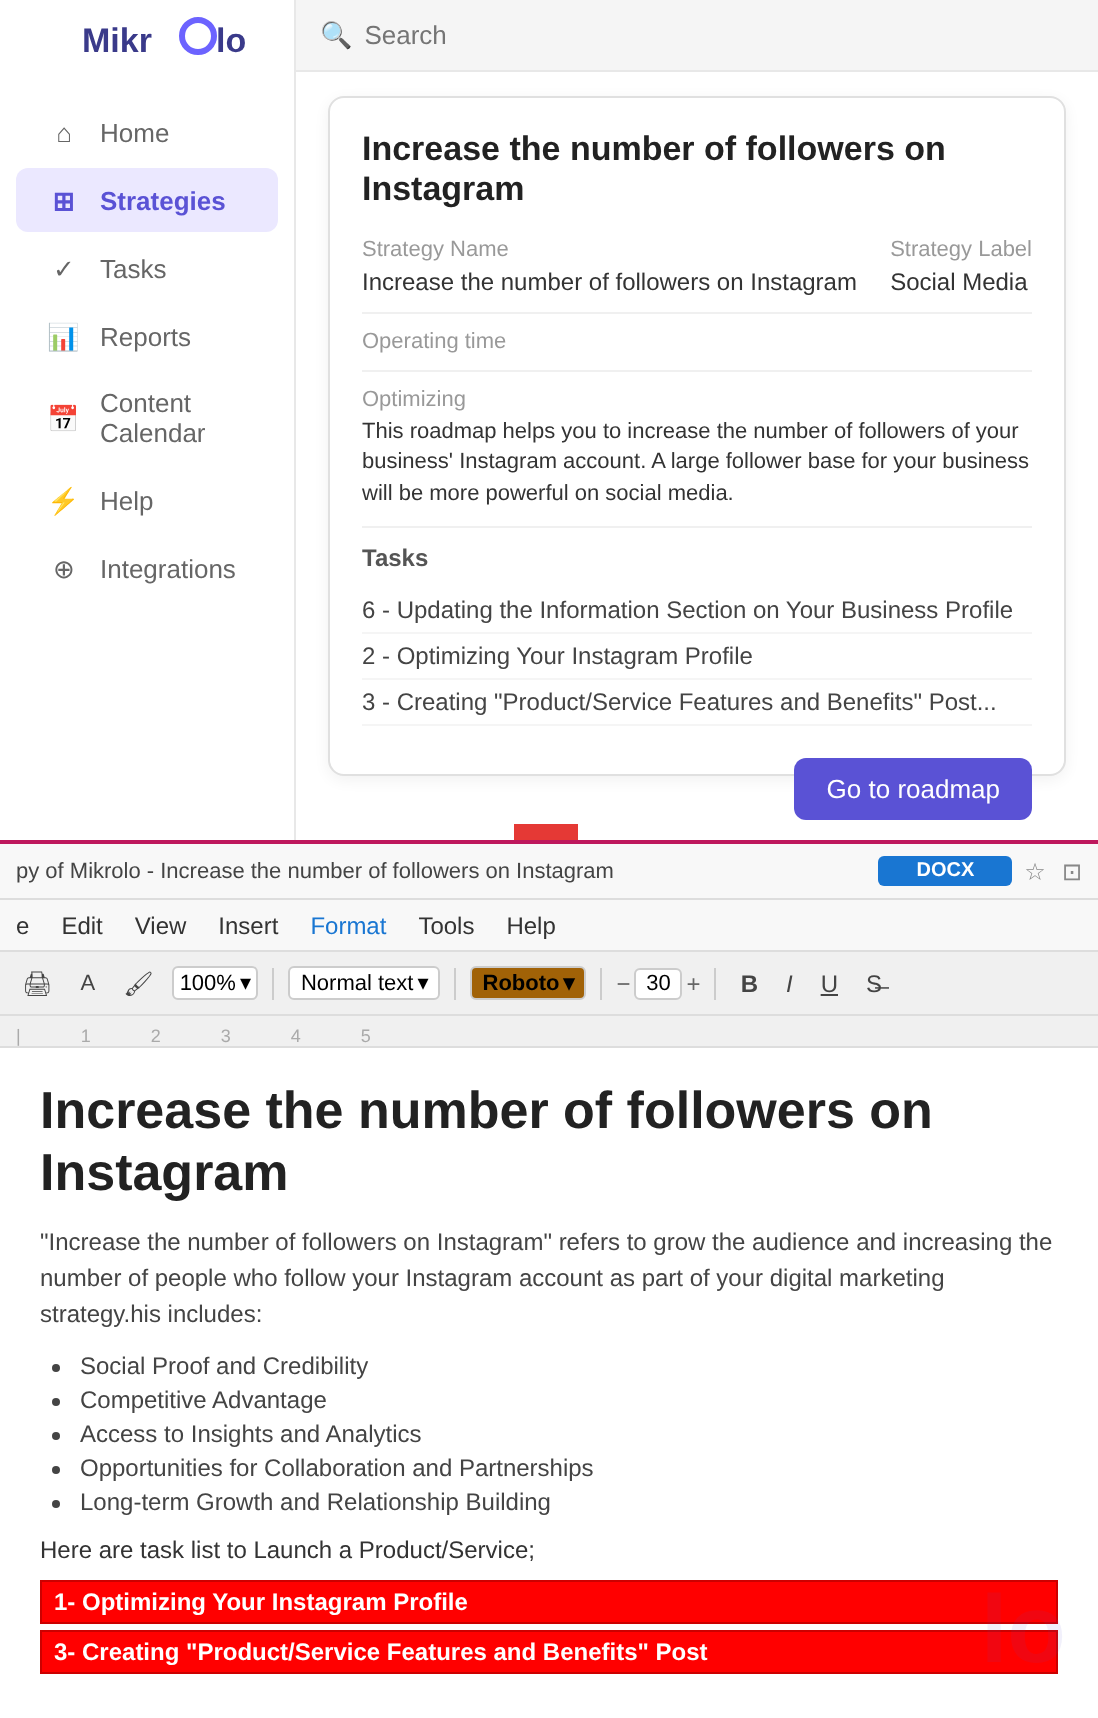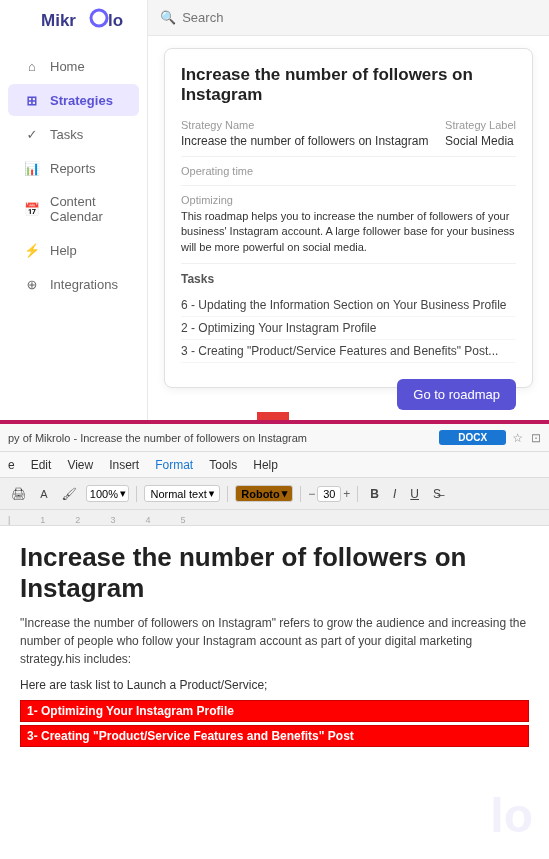--- a/index.html
+++ b/index.html
@@ -111,21 +111,21 @@
       padding: 12px 0 8px 0;
     }
 
     
     .doc-editor {
       position: absolute;
       top: 420px; left: 0;
       width: 549px;
       height: 439px;
       background: #fff;
-      border-top: 4px solid #be185d;
+      border-top: 2px solid #be185d;
       overflow: hidden;
     }
 
     
     .doc-titlebar {
       height: 28px;
       background: #f8f8f8;
       border-bottom: 1px solid #ddd;
       display: flex;
       align-items: center;
@@ -445,20 +445,27 @@
       <span>1</span>
       <span>2</span>
       <span>3</span>
       <span>4</span>
       <span>5</span>
   </div>
 
   <div class="doc-content">
     <h1 class="doc-h1">Increase the number of followers on Instagram</h1>
     <p class="doc-body-text">"Increase the number of followers on Instagram" refers to grow the audience and increasing the number of people who follow your Instagram account as part of your digital marketing strategy.his includes:</p>
+    <ul class="doc-ul">
+      <li>Social Proof and Credibility</li>
+      <li>Competitive Advantage</li>
+      <li>Access to Insights and Analytics</li>
+      <li>Opportunities for Collaboration and Partnerships</li>
+      <li>Long-term Growth and Relationship Building</li>
+    </ul>
     <p class="task-list-label">Here are task list to Launch a Product/Service;</p>
     <span class="highlighted-task">1- Optimizing Your Instagram Profile</span>
     <span class="highlighted-task">3- Creating "Product/Service Features and Benefits" Post</span>
 
   </div>
 
   <div class="watermark">lo</div>
 </div>
 
 </body></html>

